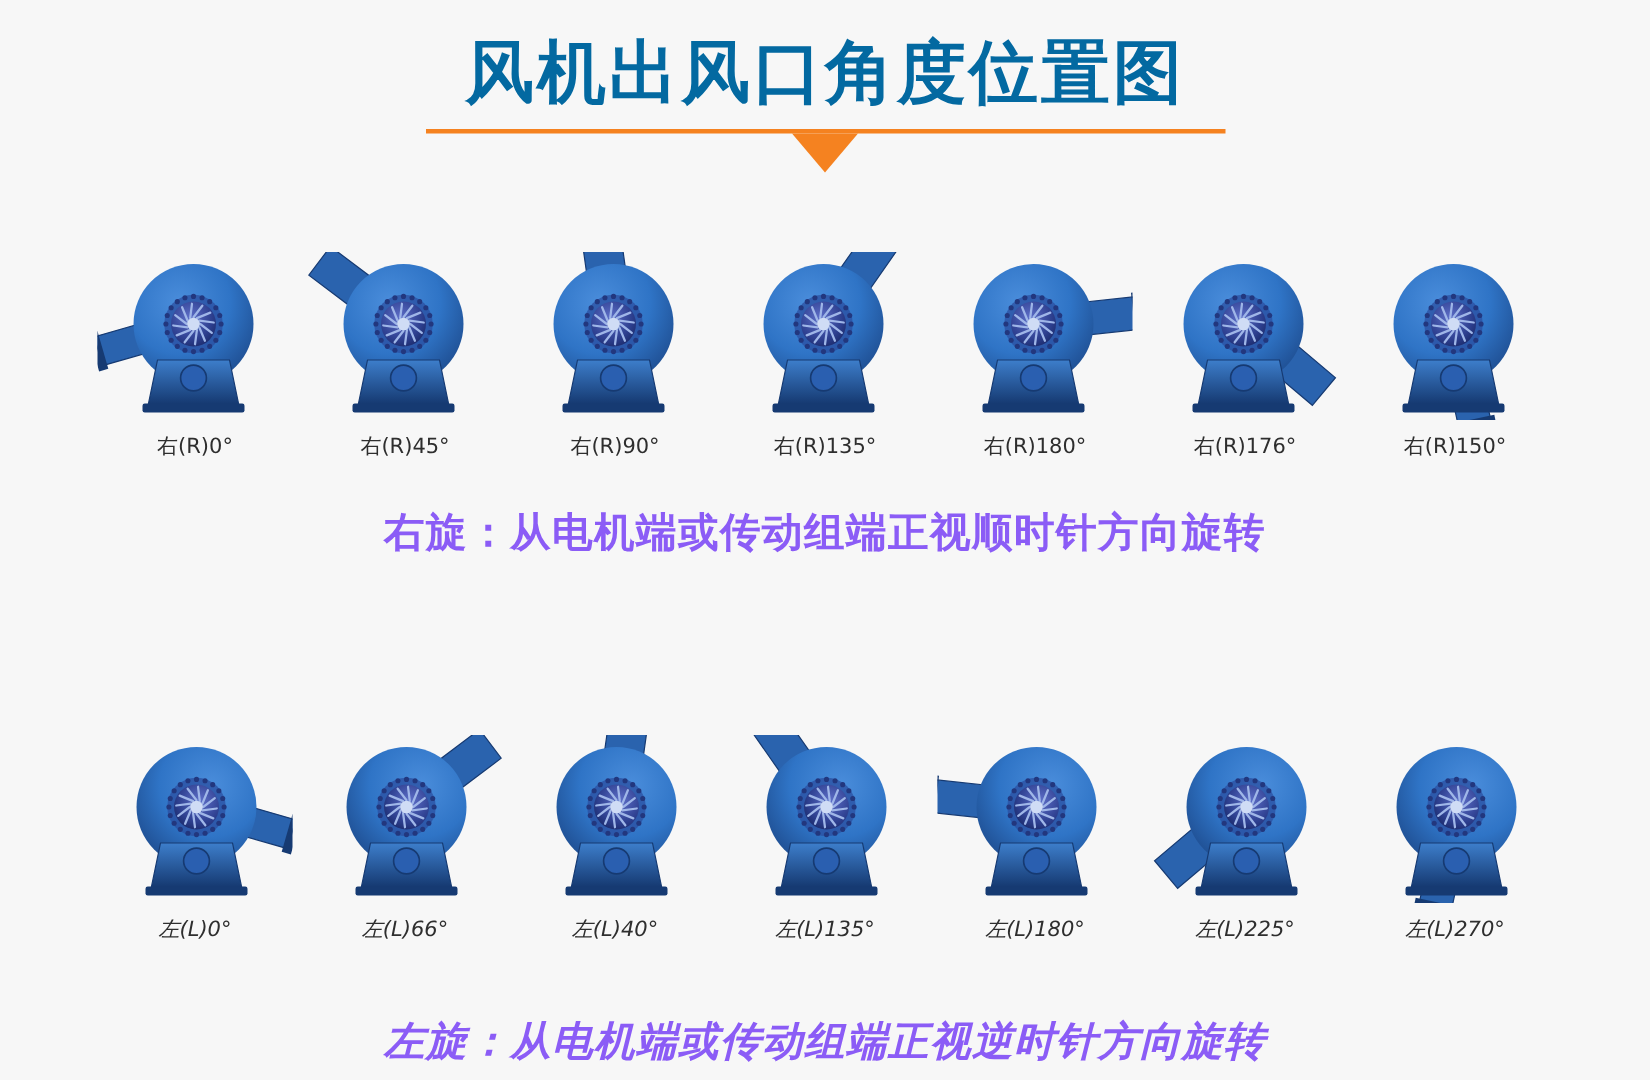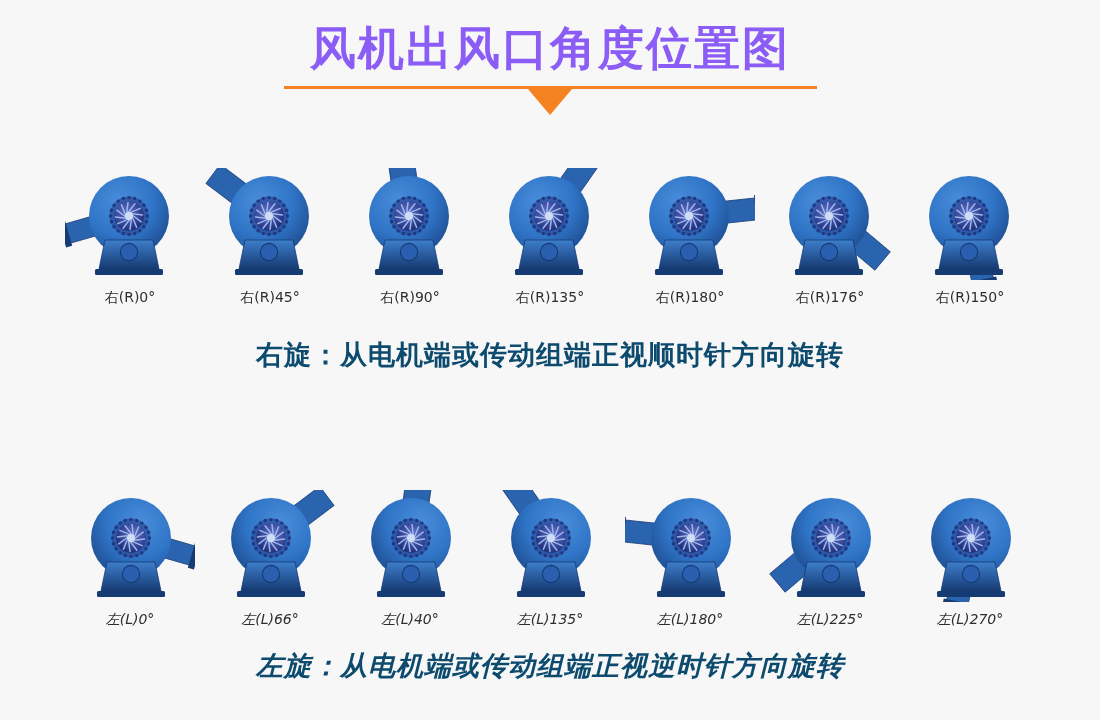--- a/index.html
+++ b/index.html
@@ -18,21 +18,21 @@
 
   
   .header {
     position: absolute;
     top: 22px; left: 0; width: 1100px;
     text-align: center;
   }
   .title {
     font-size: 46px;
     font-weight: 700;
-    color: #8b5cf6;
+    color: #0369a1;
     letter-spacing: 2px;
     line-height: 1.15;
     font-family: "DejaVu Sans", "Liberation Sans", sans-serif;
   }
   .title-rule {
     width: 533px;
     height: 3px;
     background: #F58220;
     margin: 11px auto 0 auto;
   }
@@ -78,25 +78,25 @@
     font-weight: 500;
     white-space: nowrap;
     font-family: "DejaVu Sans", "Liberation Sans", sans-serif;
   }
 
   .row-caption {
     margin-top: 30px;
     text-align: center;
     font-size: 27px;
     font-weight: 700;
-    color: #0c4a6e;
+    color: #8b5cf6;
     letter-spacing: 1px;
     font-family: "DejaVu Sans", "Liberation Sans", sans-serif;
   }
-  #row-left .row-caption { margin-top: 19px; }
+  #row-left .row-caption { margin-top: 47px; }
 </style>
 </head>
 <body>
 
 <div id="page">
 
   <div class="header">
     <div class="title">风机出风口角度位置图</div>
     <div class="title-rule"></div>
     <div class="title-caret"></div>

